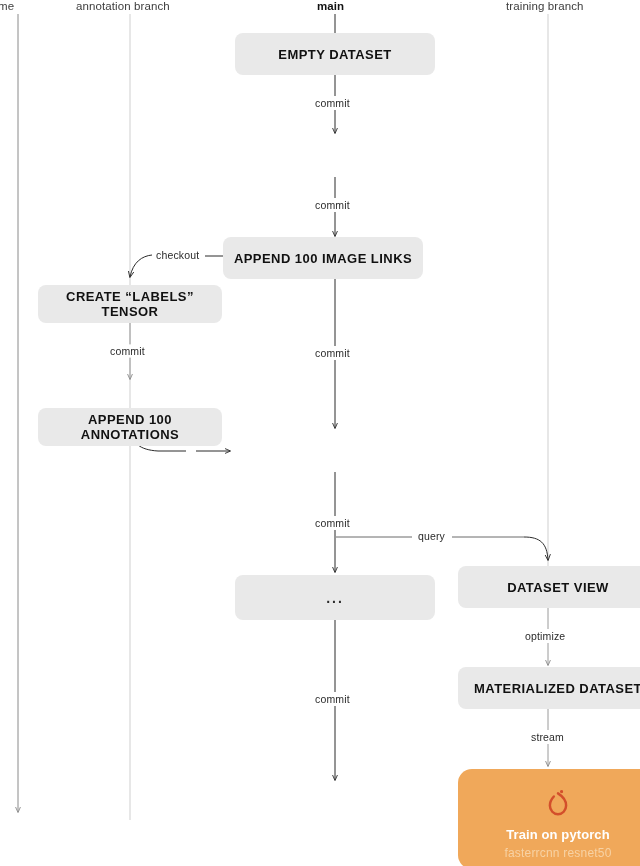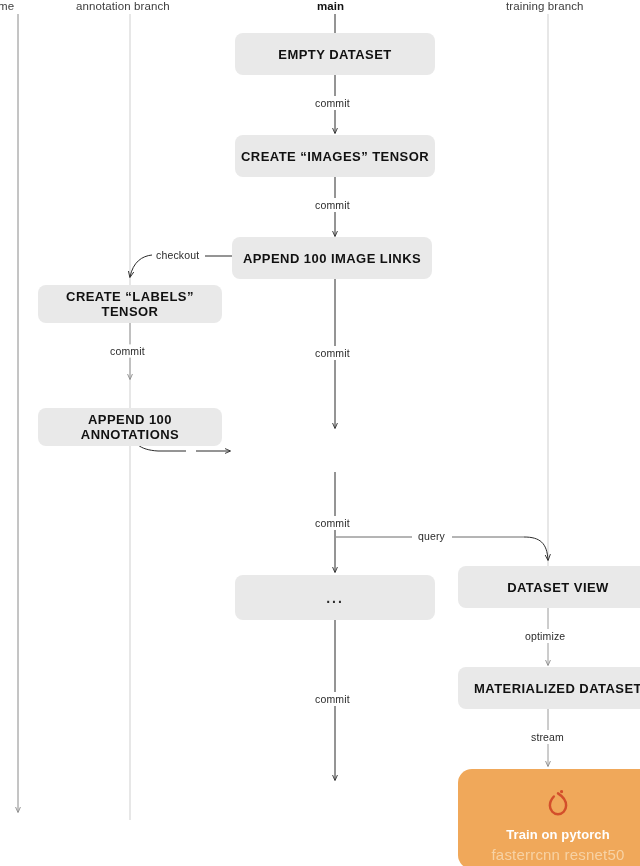--- a/index.html
+++ b/index.html
@@ -28,21 +28,21 @@
   .node.orange{
     background:#f0a85a;border-radius:14px;flex-direction:column;
     justify-content:flex-start;padding-top:17px;gap:0;
   }
   .pt-logo{width:34px;height:34px;display:block;margin:0 auto 8px auto;}
   .orange-title{
     font-size:13px;font-weight:bold;color:#ffffff;letter-spacing:0.1px;
     line-height:1.1;
   }
   .orange-sub{
-    font-size:15px;font-weight:normal;color:#f7d2a4;letter-spacing:0.2px;
+    font-size:12px;font-weight:normal;color:#f7d2a4;letter-spacing:0.2px;
     margin-top:4px;
   }
 
   .edge-label{
     position:absolute;font-size:10.5px;color:#2b2b2b;white-space:nowrap;
     background:#ffffff;padding:0 4px;letter-spacing:0.15px;
   }
 </style>
 </head>
 <body>
@@ -121,25 +121,22 @@
   <div class="edge-label" style="left:152px;top:249px;">checkout</div>
   <div class="edge-label" style="left:163px;top:420px;">merge</div>
   <div class="edge-label" style="left:414px;top:530px;">query</div>
   <div class="edge-label" style="left:521px;top:630px;">optimize</div>
   <div class="edge-label" style="left:527px;top:731px;">stream</div>
 
   <div class="node" style="left:235px;top:33px;width:200px;height:42px;">
     <span>EMPTY DATASET</span>
   </div>
 
-  <div class="node" style="left:235px;top:135px;width:200px;height:42px;">
-    <span>CREATE “IMAGES” TENSOR</span>
-  </div>
 
-  <div class="node" style="left:232px;top:237px;width:200px;height:42px;">
+  <div class="node" style="left:223px;top:237px;width:200px;height:42px;">
     <span>APPEND 100 IMAGE LINKS</span>
   </div>
 
   <div class="node" style="left:38px;top:285px;width:184px;height:38px;">
     <span>CREATE “LABELS” TENSOR</span>
   </div>
 
   <div class="node" style="left:38px;top:380px;width:184px;height:38px;margin-top:28px;">
     <span>APPEND 100 ANNOTATIONS</span>
   </div>

